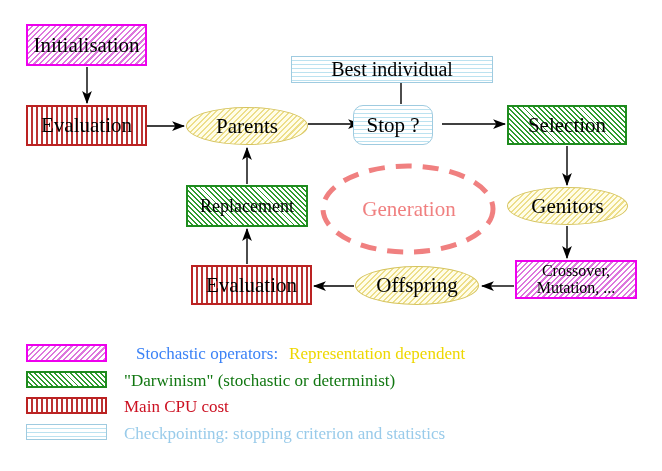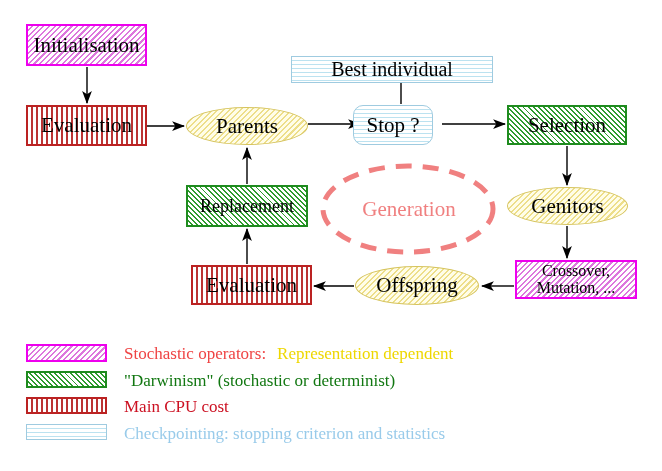--- a/index.html
+++ b/index.html
@@ -47,21 +47,21 @@
   .arrows{position:absolute;left:0;top:0;width:662px;height:471px;pointer-events:none;}
   .generation-label{
     position:absolute;left:323px;top:197px;width:172px;
     text-align:center;font-size:21px;color:#F08080;
   }
   .legend-swatch{position:absolute;box-sizing:border-box;left:26px;width:81px;}
   .legend-text{
     position:absolute;left:124px;height:20px;
     font-size:17px;white-space:nowrap;
   }
-  .lg-magenta{color:#ef4444;}
+  .lg-magenta{color:#3b82f6;margin-left:12px;}
   .lg-yellow{color:#EED700;margin-left:11px;}
   .lg-green{color:#117711;}
   .lg-red{color:#CC1122;}
   .lg-cyan{color:#99CBEA;}
 </style>
 </head>
 <body>
 
 <div class="canvas">
 

